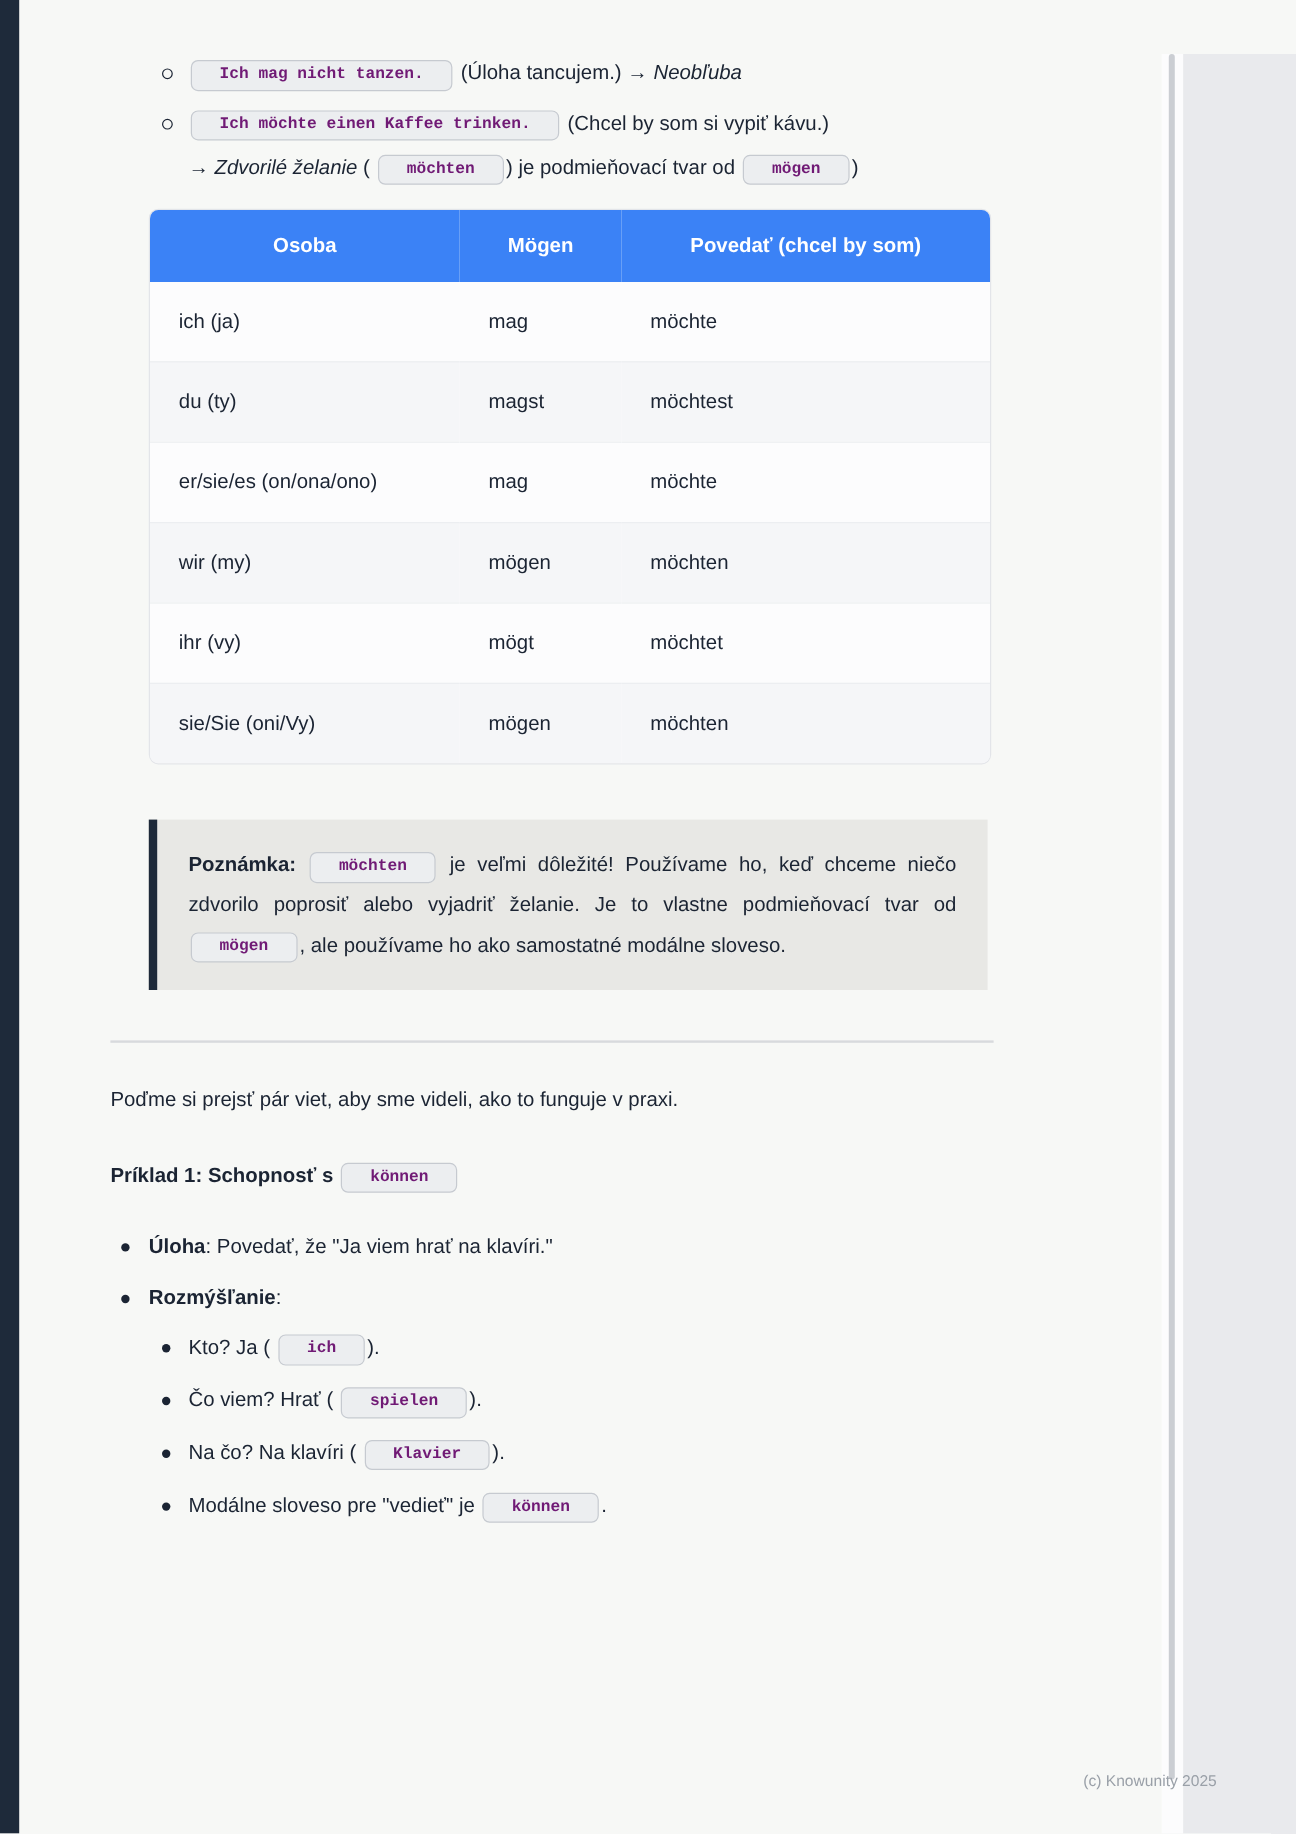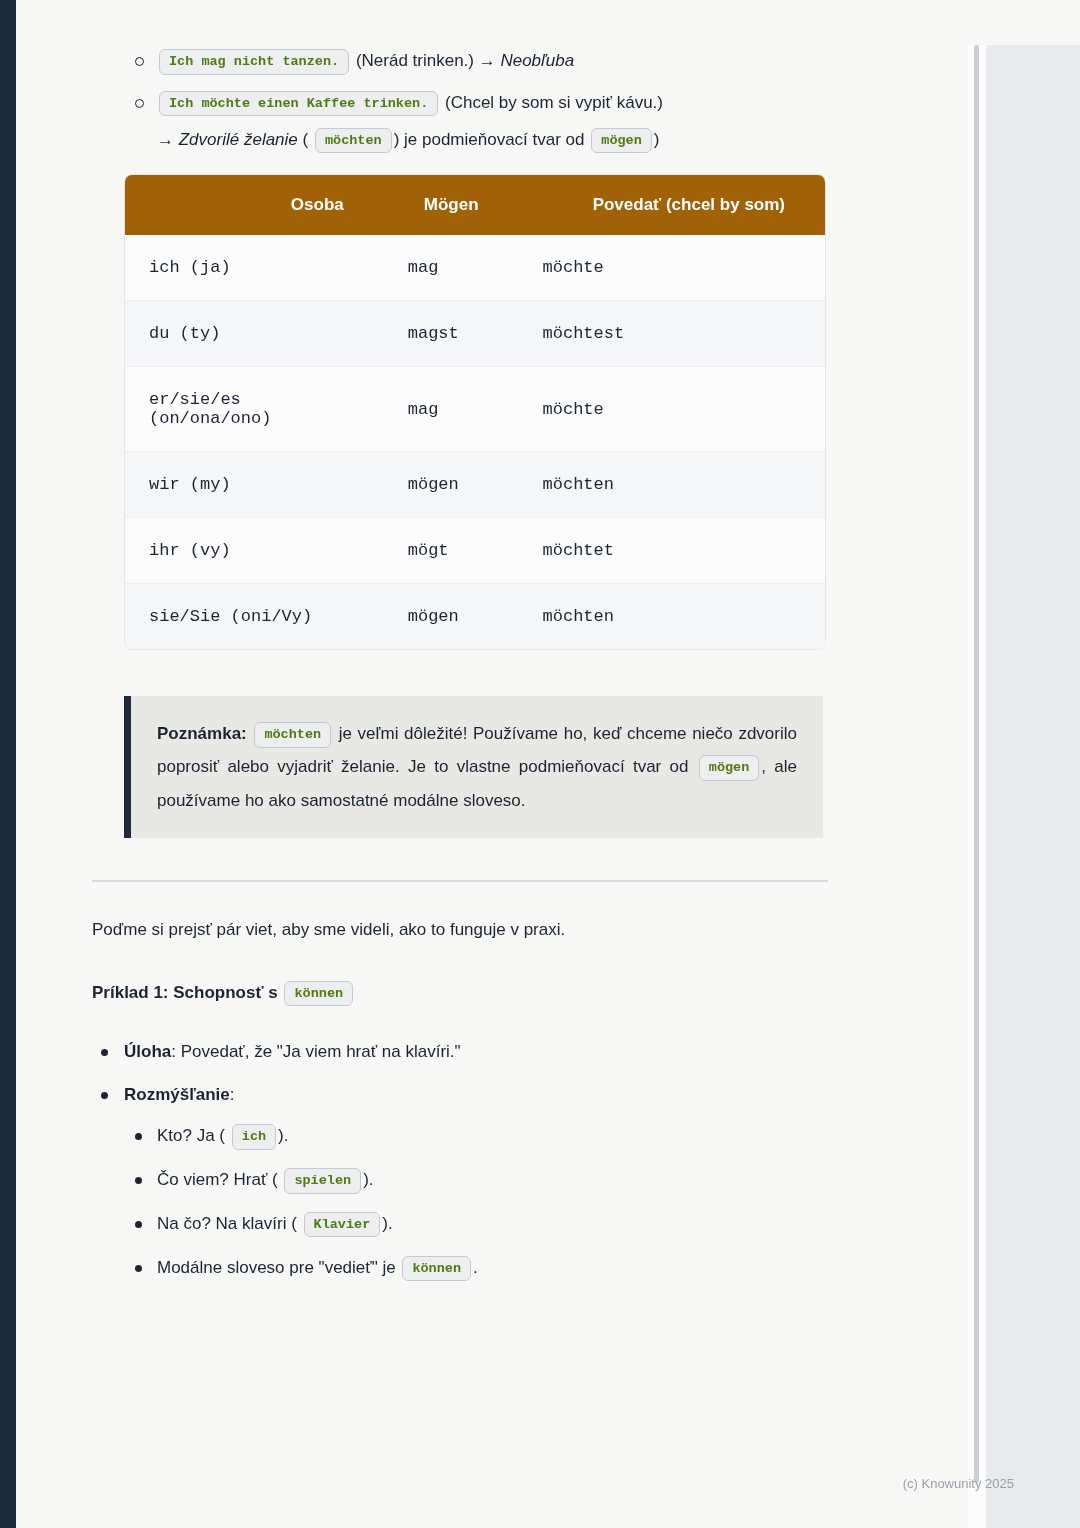--- a/index.html
+++ b/index.html
@@ -35,35 +35,35 @@
   .sub-list > li { padding-left:33px; margin-bottom:14px; }
   .sub-list > li::before {
     content:""; position:absolute; left:11px; top:12px;
     width:7px; height:7px; background:#1b2433; border-radius:50%;
   }
 
   .chip {
     font-family:"Liberation Mono","DejaVu Sans Mono",monospace;
     font-weight:700; font-size:13.5px;
     background:#eceef0; border:1px solid #c6cad0; border-radius:6px;
-    padding:3px 9px; color:#4d7c0f; white-space:nowrap;
+    padding:3px 23px; color:#701a75; white-space:nowrap;
     display:inline-block; line-height:1.3; margin:0 2px; vertical-align:1px;
   }
   em { font-style:italic; }
   strong { font-weight:700; }
   .line2 { display:block; margin-top:7px; }
 
   .table-wrap {
     width:702px; margin:20px 0 0 32px;
     border:1px solid #e3e5e9; border-radius:8px; overflow:hidden;
     background:#fcfcfd;
   }
   table { width:100%; border-collapse:separate; border-spacing:0; font-size:17px; }
-  th { background:#a16207; color:#ffffff; font-weight:700; text-align:right; padding:20px 40px; }
-  td { padding:23px 24px; color:#1b2433;font-family:Liberation Mono, monospace; }
+  th { background:#3b82f6; color:#ffffff; font-weight:700; text-align:center; padding:20px 40px; }
+  td { padding:23px 24px; color:#1b2433; }
   tbody tr:nth-child(even) td { background:#f5f6f8; }
   tbody tr:nth-child(odd) td { background:#fcfcfd; }
   tbody tr + tr td { border-top:1px solid #eceef1; }
 
   .note {
     width:699px; margin:46px 0 4px 32px;
     background:#e8e8e5; border-left:7px solid #1e2a3a;
     padding:21px 26px; font-size:17px; line-height:1.95; text-align:justify;
   }
 
@@ -85,21 +85,21 @@
 <div class="scroll-gutter"></div>
 <div class="scroll-thumb"></div>
 <div class="right-panel"></div>
 <div class="watermark">(c) Knowunity 2025</div>
 
 <main class="content">
 
   <ul class="circle-list">
     <li>
       <code class="chip">Ich mag nicht tanzen.</code>
-      <span>(Nerád trinken.) →</span>
+      <span>(Úloha tancujem.) →</span>
       <em>Neobľuba</em>
     </li>
     <li>
       <code class="chip">Ich möchte einen Kaffee trinken.</code>
       <span>(Chcel by som si vypiť kávu.)</span>
       <span class="line2">
         <span>→</span>
         <em>Zdvorilé želanie</em>
         <span>(</span>
         <code class="chip">möchten</code><span>) je podmieňovací tvar od</span>

